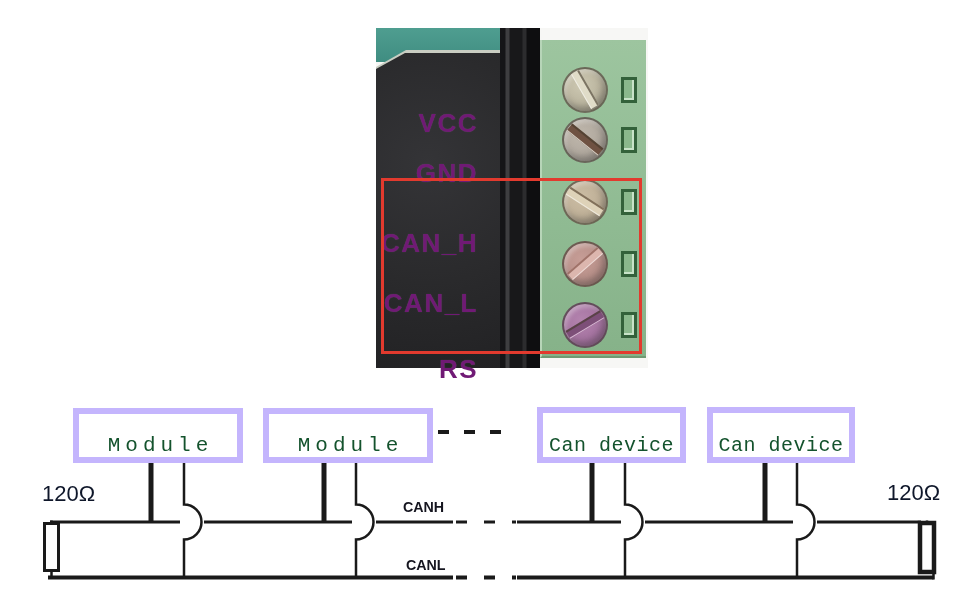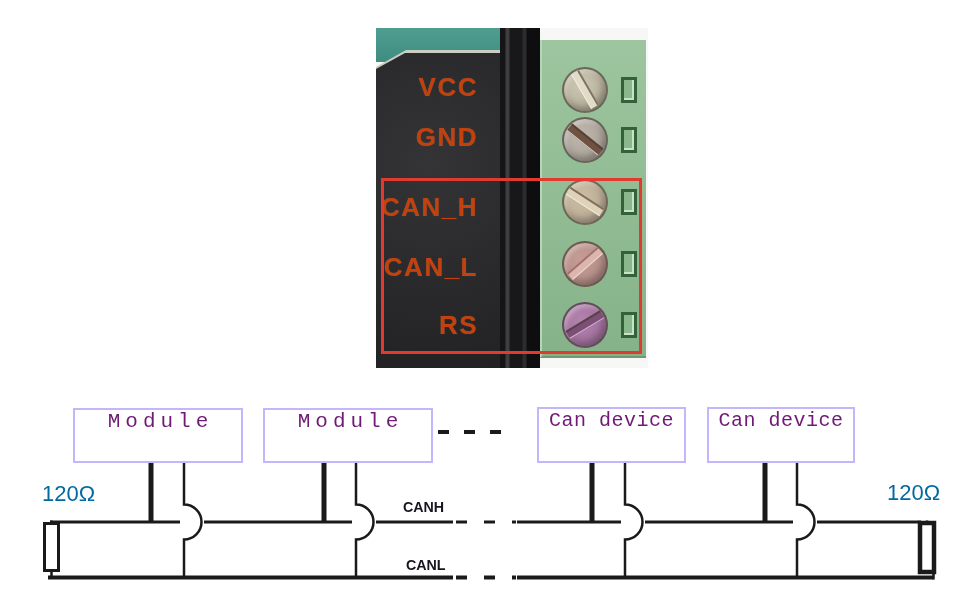--- a/index.html
+++ b/index.html
@@ -27,22 +27,23 @@
     clip-path:polygon(0 17px,30px 0,100% 0,100% 100%,0 100%);
   }
   .module-black{
     position:absolute;left:0;top:25px;width:124px;height:315px;
     background:radial-gradient(circle at 42% 35%, #343437 0%, #2a2a2c 55%, #222224 100%);
     clip-path:polygon(0 16px,29px 0,100% 0,100% 100%,0 100%);
   }
   .pin-label{
     position:absolute;right:170px;height:34px;line-height:34px;
     font-size:26px;font-weight:bold;letter-spacing:1.5px;
-    color:#c2410c;white-space:nowrap;z-index:3;
+    color:#701a75;white-space:nowrap;z-index:3;
     text-shadow:0 0 1px rgba(255,255,255,.2);
+    margin-top:36px;
   }
   .dark-strip{
     position:absolute;left:124px;top:0;width:40px;height:340px;
     background:linear-gradient(90deg,
       #151517 0 5px,#3e3e40 6px 9px,#18181a 10px 22px,
       #2c2c2e 23px 26px,#0e0e10 27px 40px);
   }
   .green-block{
     position:absolute;left:164px;top:12px;width:106px;height:318px;
     background:linear-gradient(180deg,#9dc59f 0%,#90bb93 55%,#86b289 100%);
@@ -76,50 +77,50 @@
     box-shadow:inset -2px -2px 0 #c8e3c8;
   }
   .highlight-box{
     position:absolute;left:5px;top:150px;width:261px;height:176px;
     border:3px solid #e23a2e;box-sizing:border-box;z-index:4;
   }
 
   
   .bus-svg{position:absolute;left:0;top:0;width:970px;height:600px;}
   .node-box{
-    position:absolute;height:55px;border:2px solid #c4b5fd;background:#ffffff;
-    display:flex;align-items:flex-start;justify-content:center;box-sizing:border-box;
-    font-family:"Liberation Mono", monospace;color:#701a75;z-index:2;
+    position:absolute;height:55px;border:6px solid #c4b5fd;background:#ffffff;
+    display:flex;align-items:flex-end;justify-content:center;box-sizing:border-box;
+    font-family:"Liberation Mono", monospace;color:#14532d;z-index:2;
   }
   .node-module{font-size:21px;letter-spacing:5px;text-indent:5px;}
   .node-candev{font-size:20px;letter-spacing:0.5px;}
   .bus-label{
     position:absolute;font-size:15px;font-weight:bold;color:#15151f;
     font-family:"Liberation Sans", sans-serif;letter-spacing:0;
     transform:scaleX(.95);transform-origin:left;white-space:nowrap;
   }
   .ohm-label{
-    position:absolute;font-size:22px;color:#0369a1;white-space:nowrap;
+    position:absolute;font-size:22px;color:#0f172a;white-space:nowrap;
     font-family:"Liberation Sans", sans-serif;
   }
 </style>
 </head>
 <body>
 
 <div class="photo">
   <div class="pcb-teal"></div>
   <div class="pcb-teal-sliver"></div>
   <div class="silk-edge"></div>
   <div class="module-black"></div>
 
   <div class="pin-label" style="top:42px">VCC</div>
   <div class="pin-label" style="top:92px">GND</div>
   <div class="pin-label" style="top:222px">CAN_L</div>
   <div class="pin-label" style="top:162px">CAN_H</div>
-  <div class="pin-label" style="top:280px">RS</div>
+  <div class="pin-label" style="top:288px">RS</div>
 
   <div class="dark-strip"></div>
   <div class="green-block"></div>
 
   <div class="screw screw-vcc" style="top:39px">
       <div class="slot"></div>
     </div>
   <div class="screw screw-gnd" style="top:89px">
       <div class="slot"></div>
     </div>

